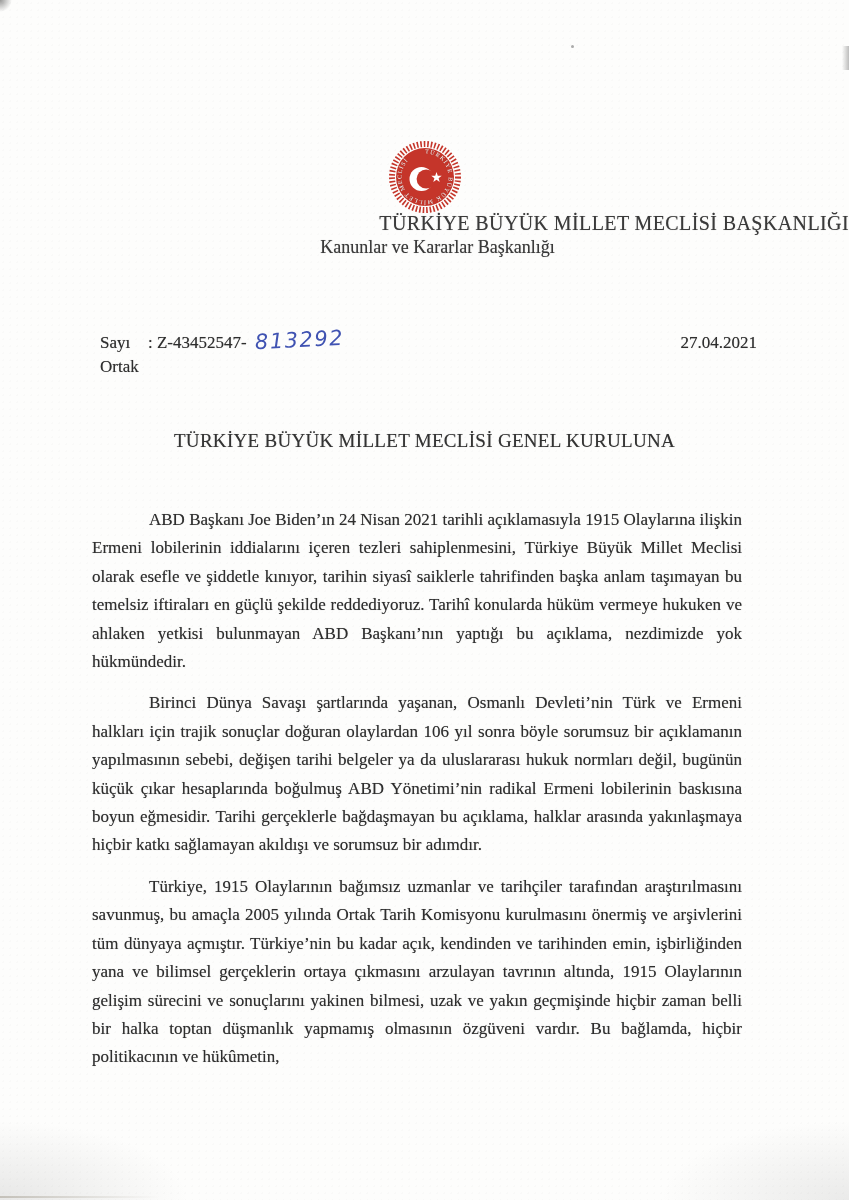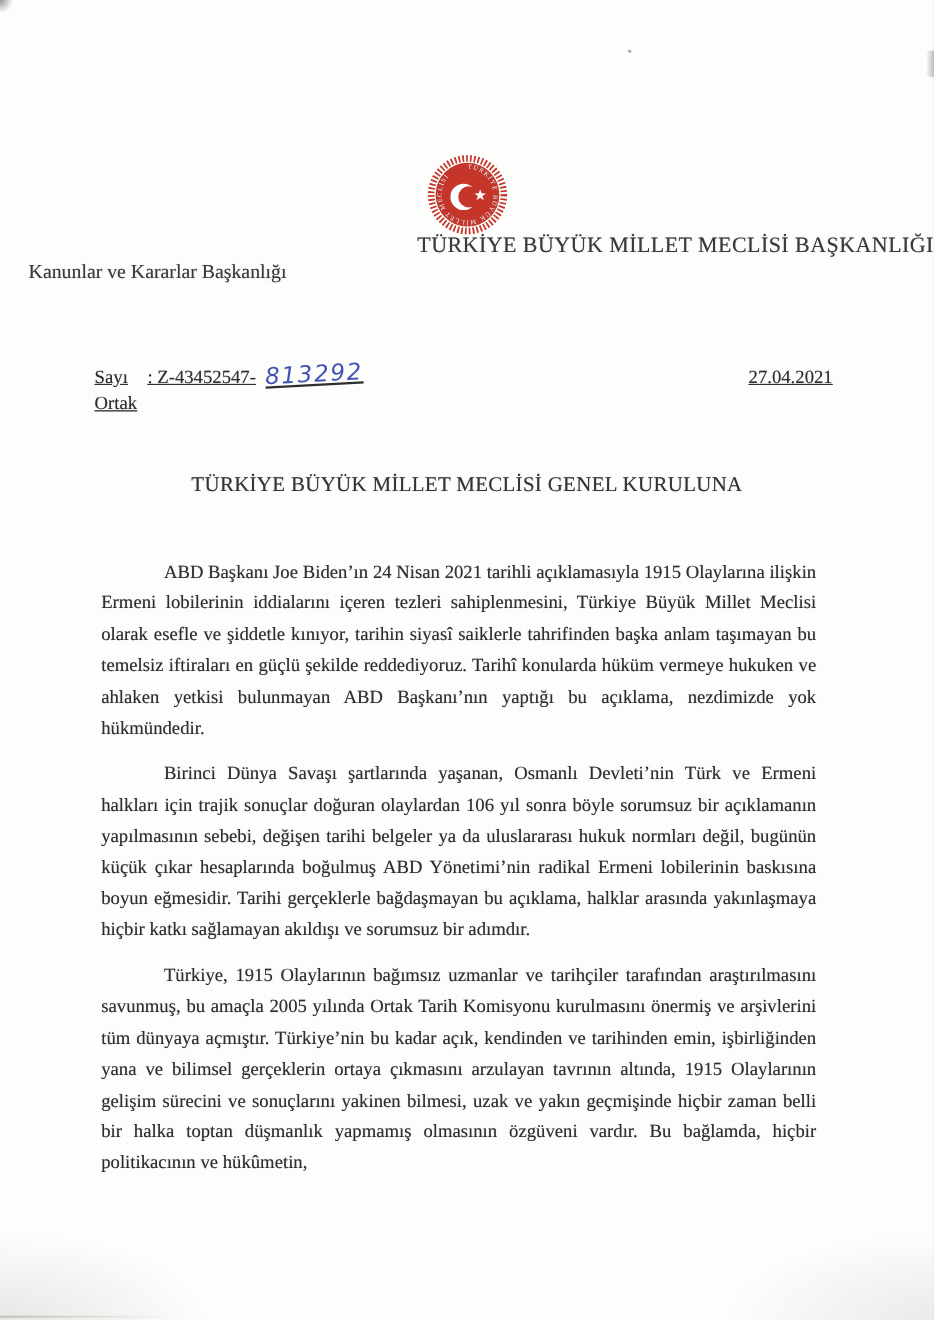--- a/index.html
+++ b/index.html
@@ -30,35 +30,34 @@
     top: 212px;
     text-align: right;
     font-size: 20px;
     letter-spacing: 0.4px;
     color: #3a3a3a;
   }
   .org-line2 {
     position: absolute;
     left: 0; right: 0;
     top: 237px;
-    text-align: left;
+    text-align: center;
     font-size: 18px;
     color: #3a3a3a;
     padding-left: 26px;
   }
 
   
   .meta {
     position: absolute;
-    left: 86px;
+    left: 100px;
     right: 92px;
     top: 303px;
     font-size: 17px;
     line-height: 23.5px;
-    text-decoration: underline;
   }
   .meta-row { display: flex; align-items: baseline; }
   .meta-label { flex: 0 0 48px; }
   .handwritten {
     display: inline-block;
     margin-left: 8px;
     font-family: "DejaVu Sans", sans-serif;
     font-style: italic;
     font-size: 21px;
     letter-spacing: 1.5px;

